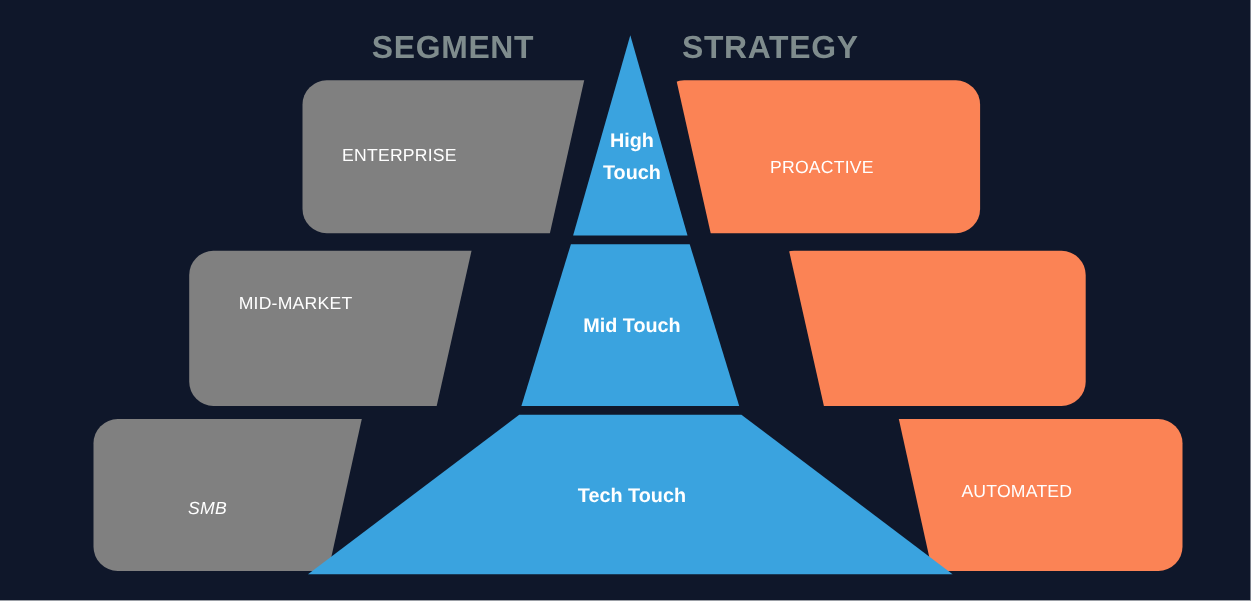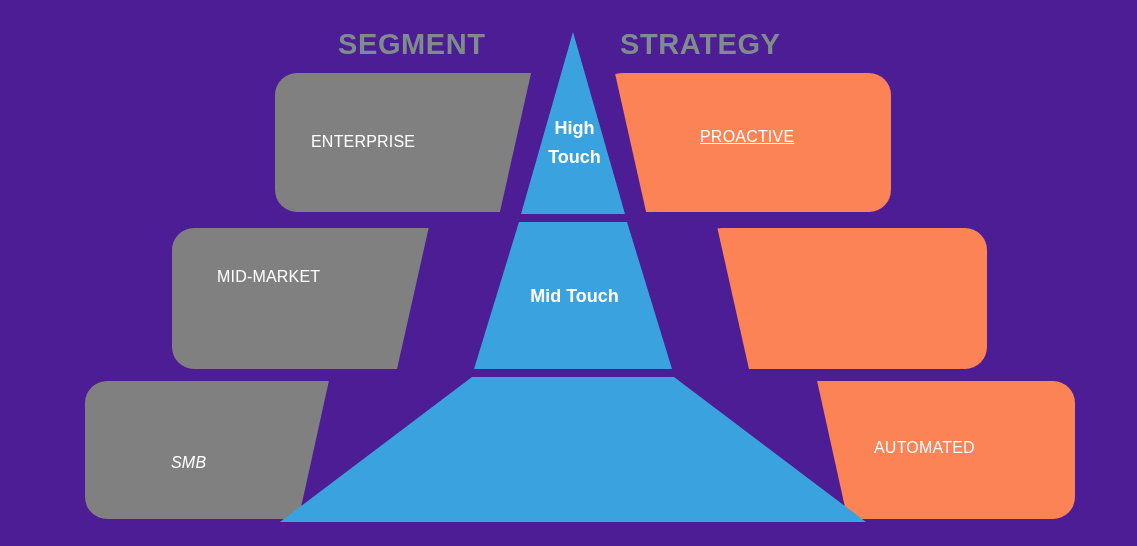--- a/index.html
+++ b/index.html
@@ -7,21 +7,21 @@
     padding: 0;
     background: #ffffff;
   }
   body {
     font-family: "Liberation Sans", sans-serif;
   }
   #stage {
     position: relative;
     width: 1137px;
     height: 546px;
-    background: #4c1d95;
+    background: #0f172a;
     overflow: hidden;
   }
   #diagram-svg {
     position: absolute;
     left: 0;
     top: 0;
     width: 1137px;
     height: 546px;
   }
   .hdr {
@@ -52,21 +52,21 @@
     font-size: 18px;
     font-weight: bold;
     color: #ffffff;
     text-align: center;
     line-height: 29px;
     white-space: pre-line;
   }
   #seg-0 { left: 311px; top: 133px; }
   #seg-1 { left: 217px; top: 268px; }
   #seg-2 { left: 171px; top: 454px; font-style: italic; }
-  #str-0 { left: 700px; top: 128px; text-decoration: underline; }
+  #str-0 { left: 700px; top: 144px; }
   #str-1 { left: 795px; top: 286px; }
   #str-2 { left: 874px; top: 439px; }
   #pyr-0 { left: 503px; top: 114px; width: 143px; }
   #pyr-1 { left: 473px; top: 282px; width: 203px; }
   #pyr-2 { left: 453px; top: 436px; width: 243px; }
 </style>
 </head>
 <body>
 
 <div id="stage">
@@ -131,14 +131,15 @@
   <div class="side-label" id="seg-0">ENTERPRISE</div>
   <div class="side-label" id="seg-1">MID-MARKET</div>
   <div class="side-label" id="seg-2">SMB</div>
 
   <div class="side-label" id="str-0">PROACTIVE</div>
   <div class="side-label" id="str-2">AUTOMATED</div>
 
   <div class="pyr-label" id="pyr-0">High
 Touch</div>
   <div class="pyr-label" id="pyr-1">Mid Touch</div>
+  <div class="pyr-label" id="pyr-2">Tech Touch</div>
 
 </div>
 
 </body></html>

